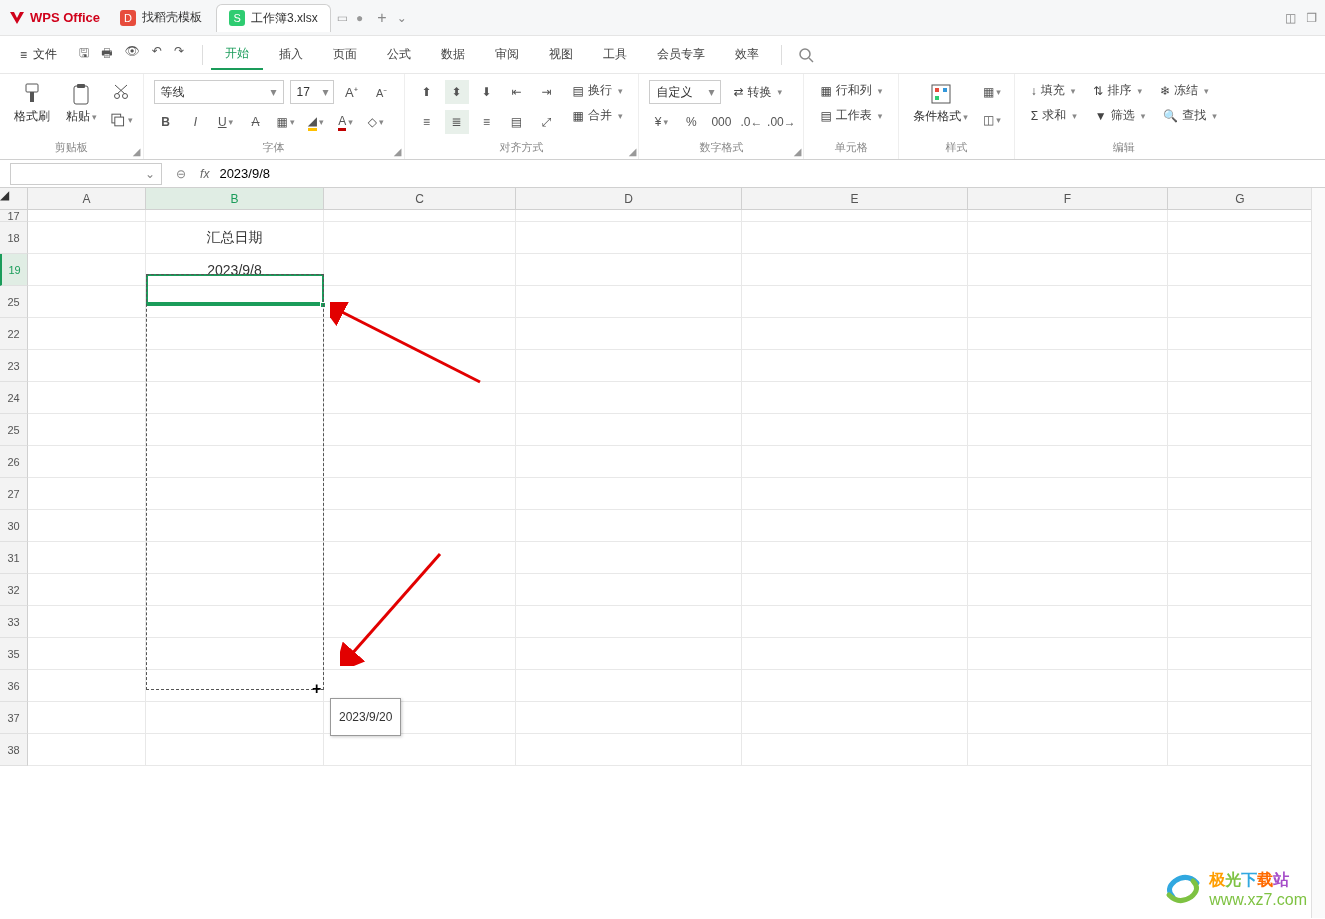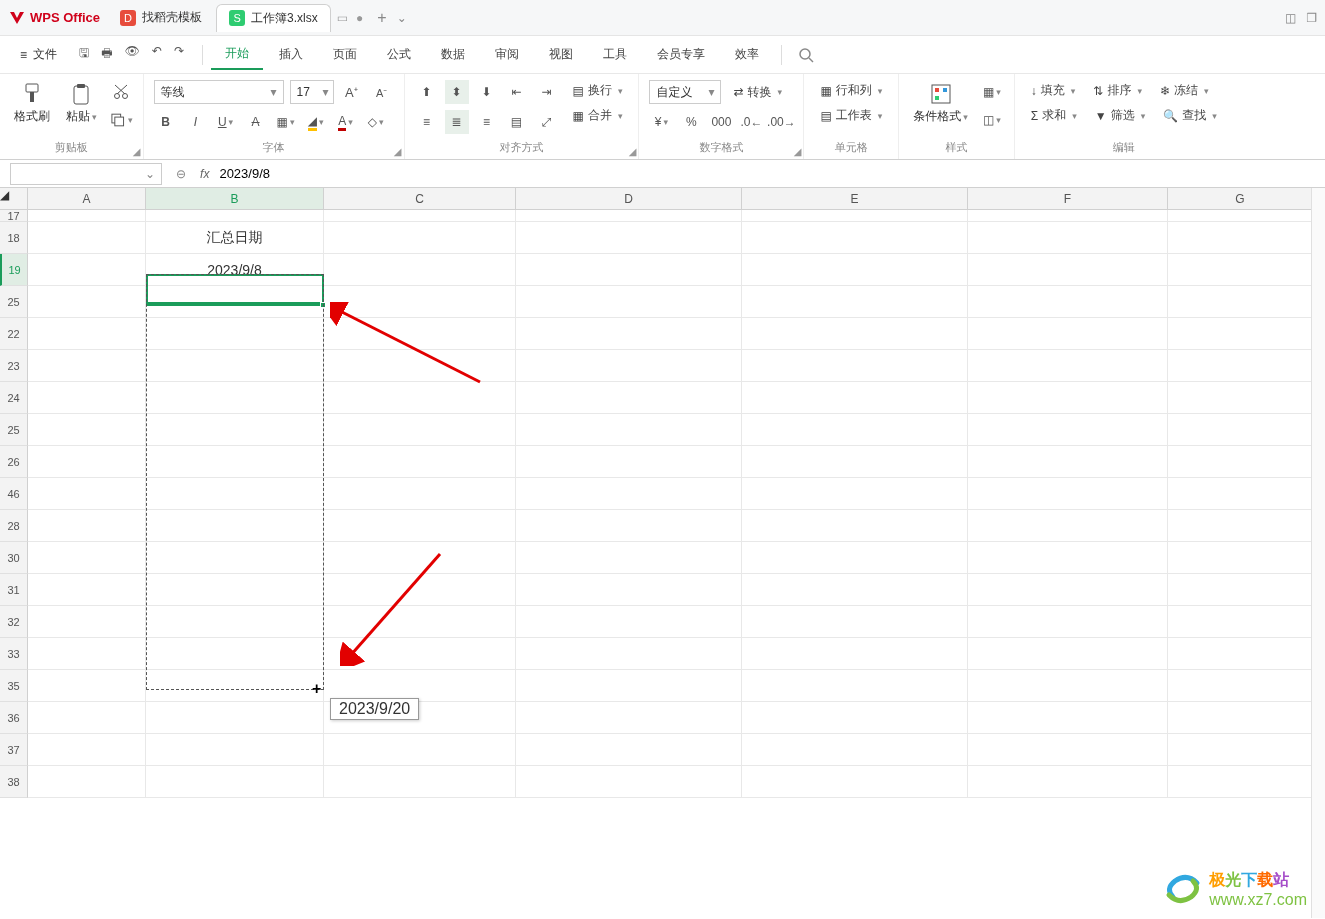--- a/index.html
+++ b/index.html
@@ -62,21 +62,21 @@
 .grid-row { display: flex; height: 32px; }
 .row-header { width: 28px; background: #f3f3f3; border-right: 1px solid #d0d0d0; border-bottom: 1px solid #e0e0e0; display: flex; align-items: center; justify-content: center; font-size: 11px; color: #555; cursor: pointer; }
 .row-header.sel { background: #e0ede4; color: #1a9c5a; border-left: 2px solid #1a9c5a; }
 .cell { border-right: 1px solid #e8e8e8; border-bottom: 1px solid #e8e8e8; display: flex; align-items: center; justify-content: center; font-size: 14px; padding: 0 4px; position: relative; }
 
 
 .sel-overlay { position: absolute; border: 2px solid #1a9c5a; pointer-events: none; }
 .drag-overlay { position: absolute; border: 1px dashed #555; pointer-events: none; }
 .fill-handle { position: absolute; width: 6px; height: 6px; background: #1a9c5a; border: 1px solid #fff; }
 .drag-cursor { position: absolute; font-size: 16px; font-weight: bold; color: #000; }
-.tooltip-box { position: absolute; background: #fff; border: 1px solid #999; padding: 1px 8px; font-size: 16px; box-shadow: 1px 1px 3px rgba(0,0,0,0.2); }
+.tooltip-box { position: absolute; background: #fff; border: 1px solid #999; padding: 11px 8px; font-size: 12px; box-shadow: 1px 1px 3px rgba(0,0,0,0.2); }
 
 
 .arrow { position: absolute; pointer-events: none; }
 
 
 .side-panel { position: absolute; right: 0; top: 188px; width: 14px; height: 730px; border-left: 1px solid #e0e0e0; background: #fafafa; }
 
 
 .watermark { position: absolute; right: 18px; bottom: 10px; display: flex; align-items: center; gap: 6px; }
 .watermark-text { display: flex; flex-direction: column; align-items: flex-start; }
@@ -445,31 +445,21 @@
         <div class="row-header">26</div>
         <div class="cell" style="width: 118px;"></div>
         <div class="cell" style="width: 178px;"></div>
         <div class="cell" style="width: 192px;"></div>
         <div class="cell" style="width: 226px;"></div>
         <div class="cell" style="width: 226px;"></div>
         <div class="cell" style="width: 200px;"></div>
         <div class="cell" style="width: 145px;"></div>
       </div>
       <div class="grid-row">
-        <div class="row-header">46</div>
-        <div class="cell" style="width: 118px;"></div>
-        <div class="cell" style="width: 178px;"></div>
-        <div class="cell" style="width: 192px;"></div>
-        <div class="cell" style="width: 226px;"></div>
-        <div class="cell" style="width: 226px;"></div>
-        <div class="cell" style="width: 200px;"></div>
-        <div class="cell" style="width: 145px;"></div>
-      </div>
-      <div class="grid-row">
-        <div class="row-header">28</div>
+        <div class="row-header">27</div>
         <div class="cell" style="width: 118px;"></div>
         <div class="cell" style="width: 178px;"></div>
         <div class="cell" style="width: 192px;"></div>
         <div class="cell" style="width: 226px;"></div>
         <div class="cell" style="width: 226px;"></div>
         <div class="cell" style="width: 200px;"></div>
         <div class="cell" style="width: 145px;"></div>
       </div>
       <div class="grid-row">
         <div class="row-header">30</div>

